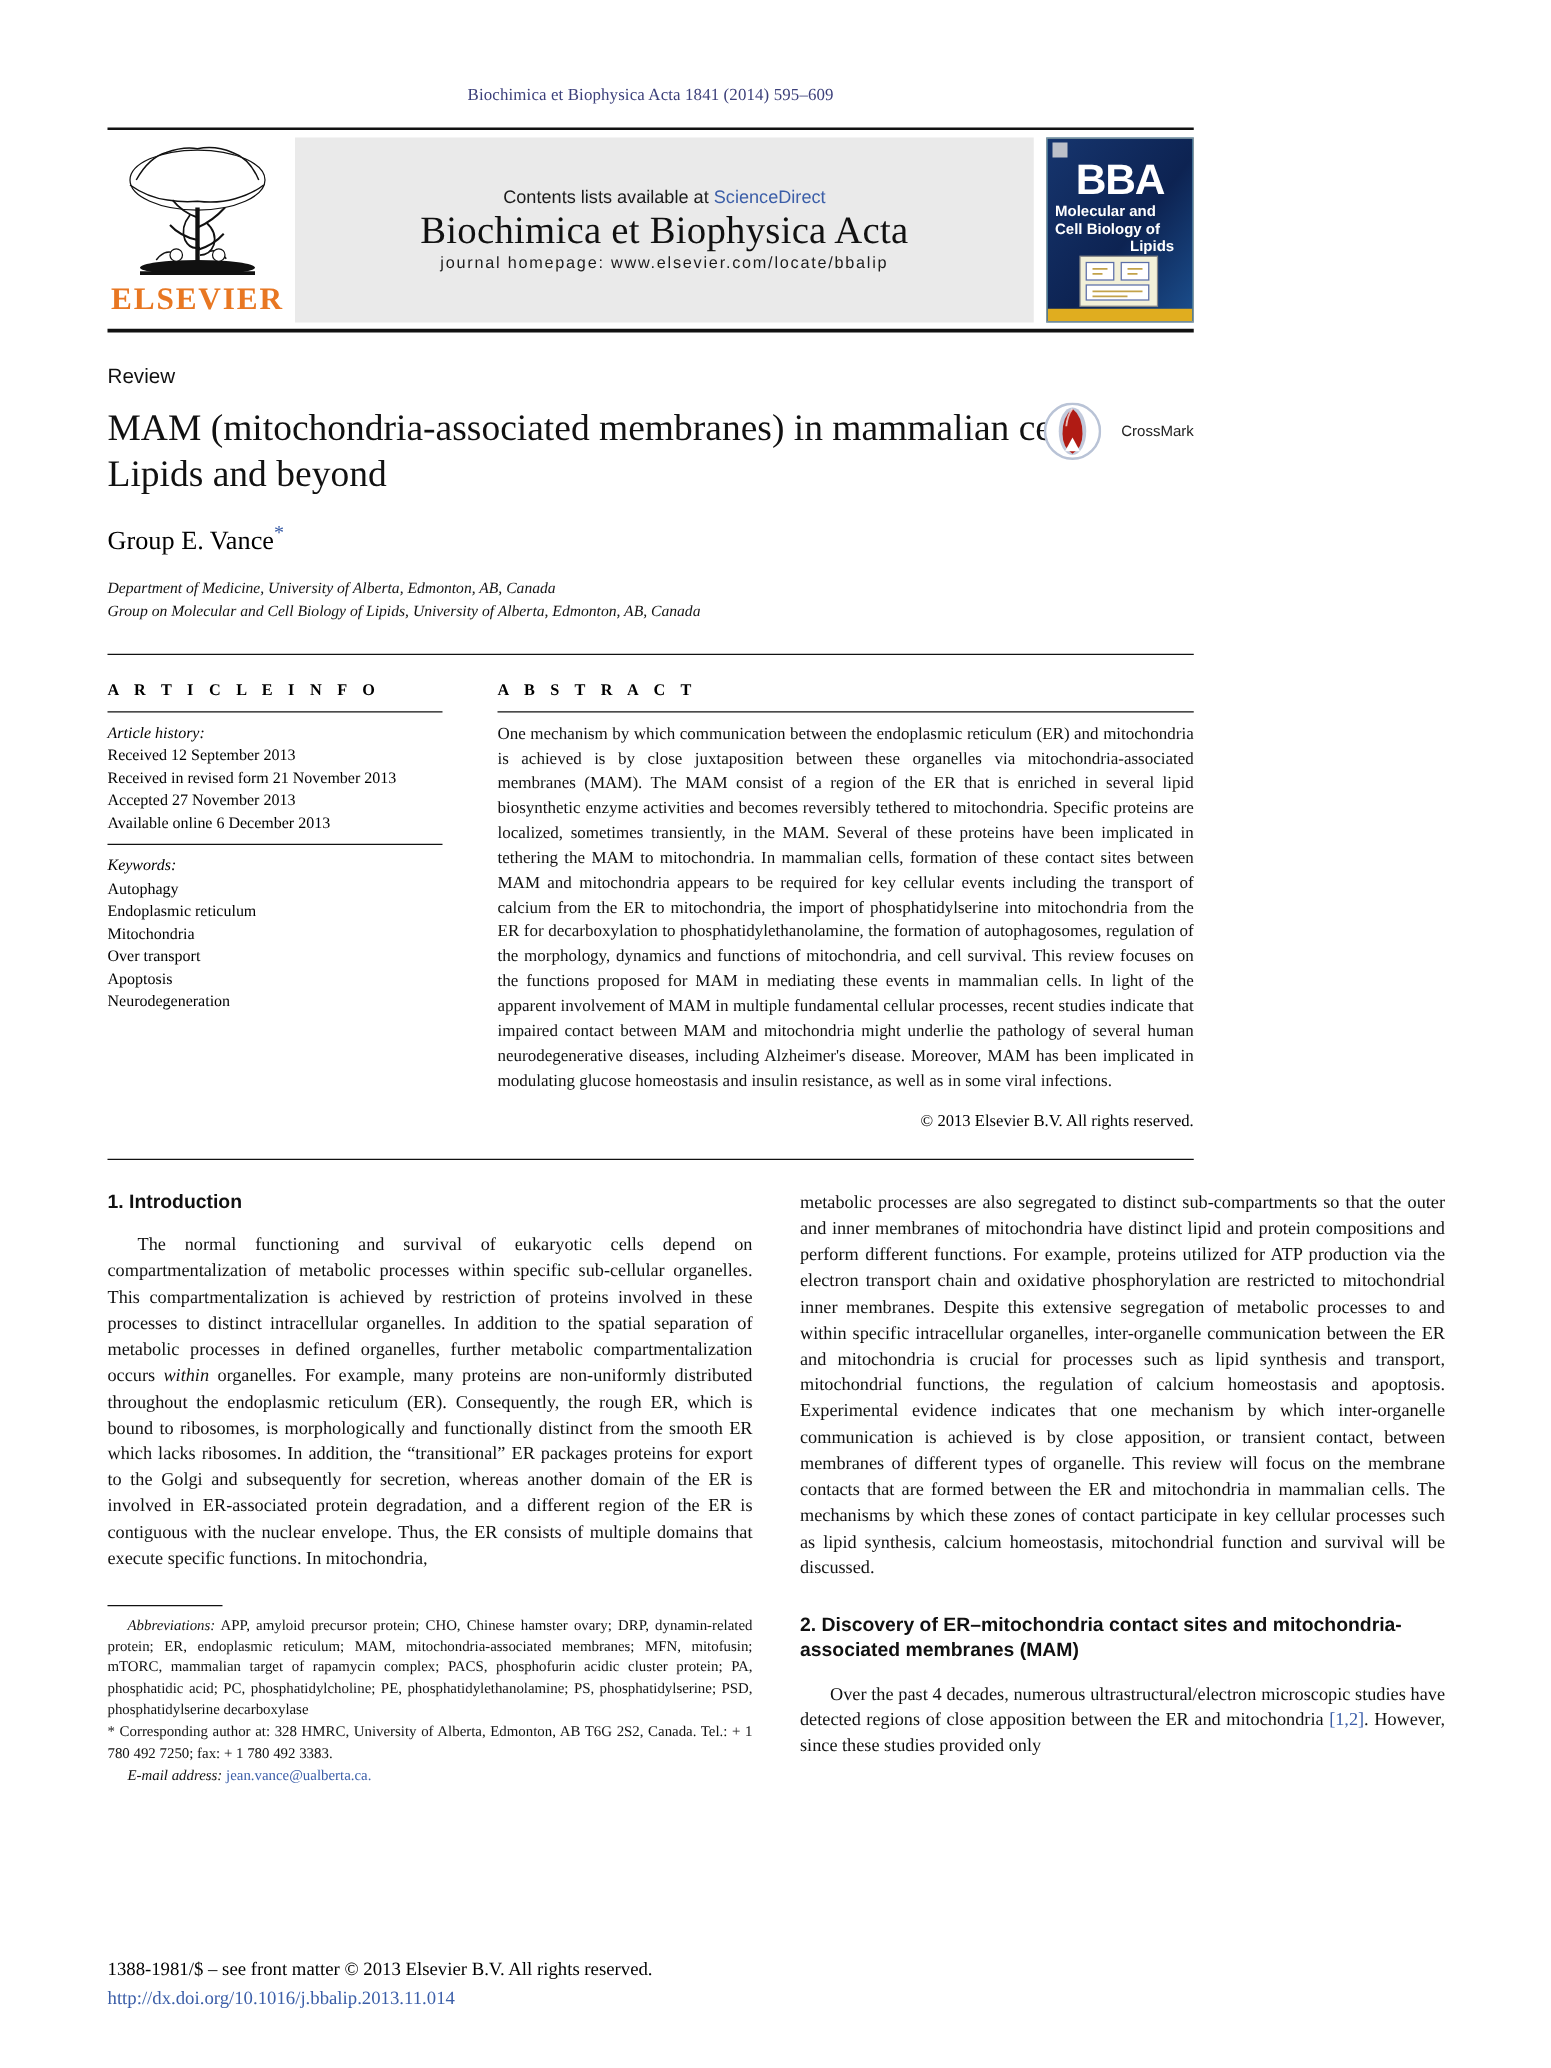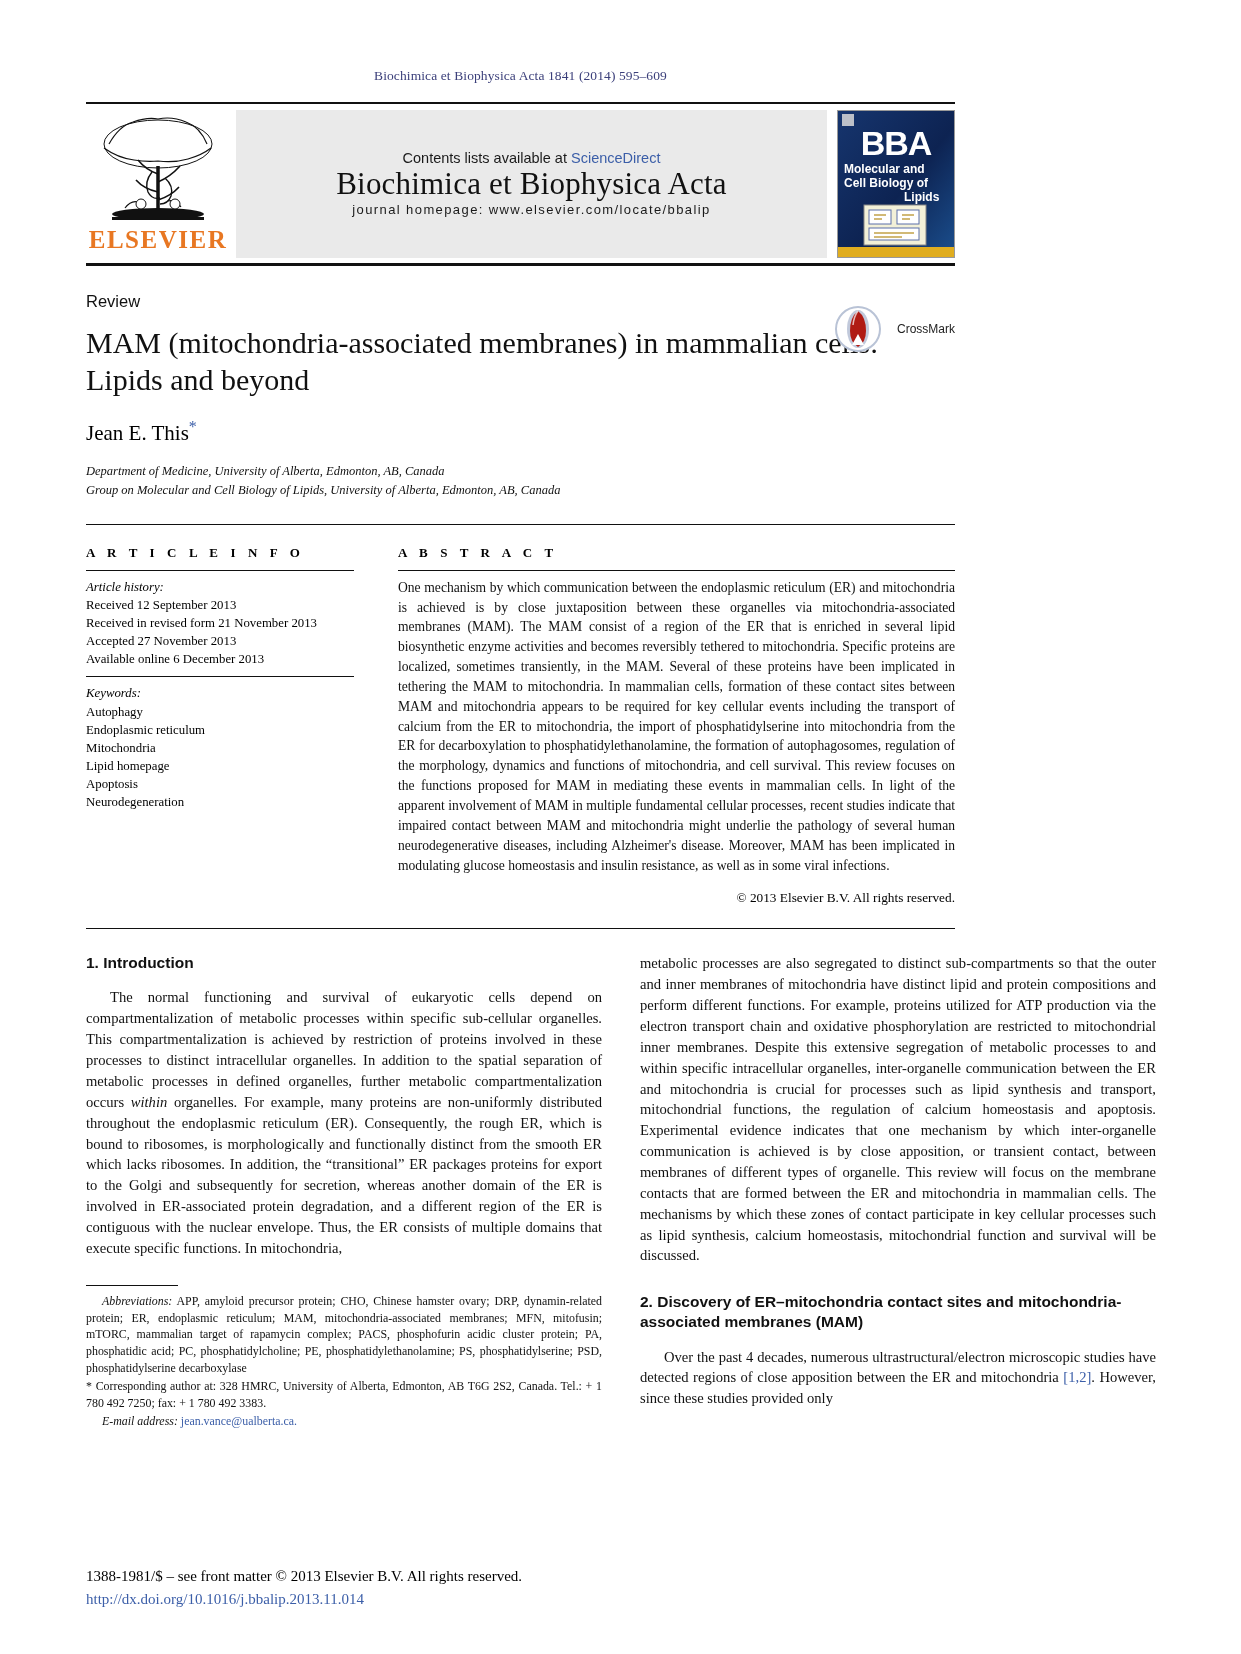--- a/index.html
+++ b/index.html
@@ -131,21 +131,21 @@
   .affil {
     font-size: 12.5px;
     font-style: italic;
     line-height: 1.5;
     color: #111;
   }
 
   .crossmark {
     position: absolute;
     right: 0;
-    top: 40px;
+    top: 56px;
     display: flex;
     align-items: center;
     gap: 16px;
     justify-content: center;
   }
   .crossmark-label {
     font-size: 12px;
     font-family: "Liberation Sans", sans-serif;
     color: #222;
   }
@@ -308,21 +308,21 @@
         </svg>
       </div>
     </div>
     <div class="masthead-rule"></div>
   </div>
 
   <div class="art-head">
     <div class="doctype">Review</div>
     <h1 class="art-title">MAM (mitochondria-associated membranes) in mammalian cells: Lipids and beyond</h1>
     <div class="authors">
-      <span>Jean E. This</span><span class="star">*</span>
+      <span>Group E. Vance</span><span class="star">*</span>
     </div>
     <div class="affil">Department of Medicine, University of Alberta, Edmonton, AB, Canada</div>
     <div class="affil">Group on Molecular and Cell Biology of Lipids, University of Alberta, Edmonton, AB, Canada</div>
 
     <div class="crossmark">
       <svg width="46" height="46" viewBox="0 0 46 46">
         <circle cx="23" cy="23" r="22" fill="#ffffff" stroke="#b9c3d6" stroke-width="2"></circle>
         <ellipse cx="23" cy="23" rx="11" ry="19" fill="#8e9cbd" opacity=".55"></ellipse>
         <path d="M23 5 q8 6 8 20 q0 11 -8 16 q-8 -5 -8 -16 q0 -14 8 -20z" fill="#b01b14"></path>
         <path d="M23 28 l6 11 h-12z" fill="#ffffff"></path>
@@ -343,21 +343,21 @@
         <div>Received in revised form 21 November 2013</div>
         <div>Accepted 27 November 2013</div>
         <div>Available online 6 December 2013</div>
       </div>
       <div class="kw-rule"></div>
       <div class="info-block">
         <div class="it">Keywords:</div>
         <div>Autophagy</div>
         <div>Endoplasmic reticulum</div>
         <div>Mitochondria</div>
-        <div>Lipid homepage</div>
+        <div>Over transport</div>
         <div>Apoptosis</div>
         <div>Neurodegeneration</div>
       </div>
     </div>
 
     <div class="col-abs">
       <div class="sec-label">A B S T R A C T</div>
       <div class="thin-rule"></div>
       <div class="abstract-text">One mechanism by which communication between the endoplasmic reticulum (ER) and mitochondria is achieved is by close juxtaposition between these organelles via mitochondria-associated membranes (MAM). The MAM consist of a region of the ER that is enriched in several lipid biosynthetic enzyme activities and becomes reversibly tethered to mitochondria. Specific proteins are localized, sometimes transiently, in the MAM. Several of these proteins have been implicated in tethering the MAM to mitochondria. In mammalian cells, formation of these contact sites between MAM and mitochondria appears to be required for key cellular events including the transport of calcium from the ER to mitochondria, the import of phosphatidylserine into mitochondria from the ER for decarboxylation to phosphatidylethanolamine, the formation of autophagosomes, regulation of the morphology, dynamics and functions of mitochondria, and cell survival. This review focuses on the functions proposed for MAM in mediating these events in mammalian cells. In light of the apparent involvement of MAM in multiple fundamental cellular processes, recent studies indicate that impaired contact between MAM and mitochondria might underlie the pathology of several human neurodegenerative diseases, including Alzheimer's disease. Moreover, MAM has been implicated in modulating glucose homeostasis and insulin resistance, as well as in some viral infections.</div>
       <div class="abs-copy">© 2013 Elsevier B.V. All rights reserved.</div>

